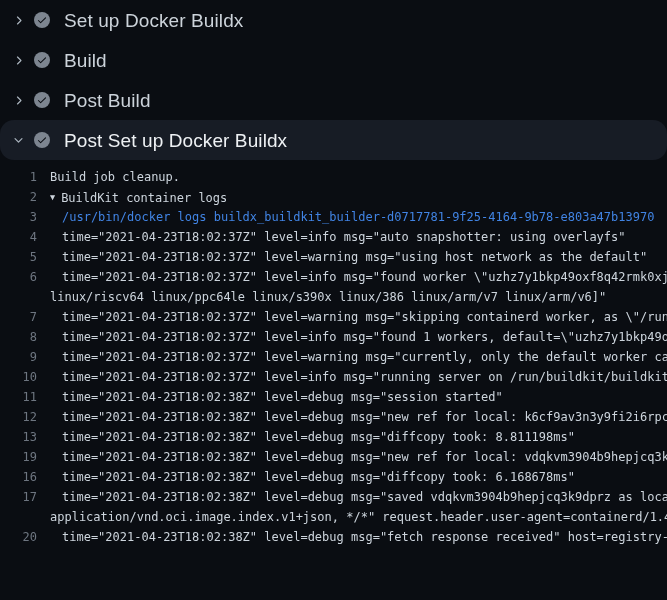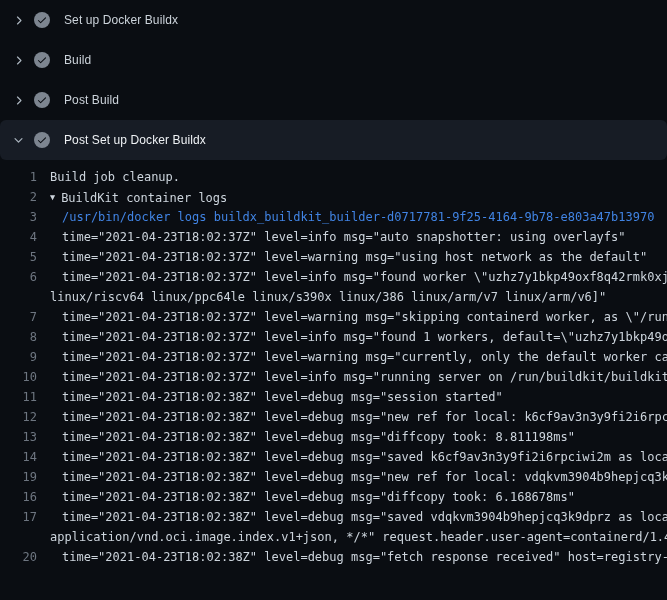--- a/index.html
+++ b/index.html
@@ -23,32 +23,32 @@
     font-family:"Liberation Sans", sans-serif;
   }
   .app{width:667px;height:600px;overflow:hidden;}
   
   .step-header{
     height:40px;display:flex;align-items:center;
     padding:0 12px 0 10px;cursor:pointer;
   }
   .step-header.expanded{
     background:var(--header-expanded-bg);
-    border-radius:6px;
+    border-radius:14px;
   }
   .chev{
     width:16px;height:16px;margin-right:8px;flex:none;
     display:flex;align-items:center;justify-content:center;
     color:var(--chevron);
   }
   .chev svg{width:13px;height:13px;display:block;fill:currentColor;}
   .check{width:16px;height:16px;margin-right:14px;flex:none;}
   .check svg{width:16px;height:16px;display:block;}
   .step-title{
-    font-size:12px;line-height:1;color:var(--step-title);
+    font-size:19px;line-height:1;color:var(--step-title);
     letter-spacing:0.1px;
   }
   .step-header.expanded .step-title{color:var(--step-title-expanded);font-weight:500;}
   
   .log-area{
     background:var(--log-bg);
     height:440px;overflow:hidden;
     padding-top:7px;
     font-family:"DejaVu Sans Mono", monospace;
     font-size:12px;line-height:20px;color:var(--log-text);
@@ -204,24 +204,20 @@
   <div class="log-row log">
     <span class="line-num">12</span>
     <span class="line-text"><span class="txt">time="2021-04-23T18:02:38Z" level=debug msg="new ref for local: k6cf9av3n3y9fi2i6rpc</span></span>
   </div>
 
   <div class="log-row log">
     <span class="line-num">13</span>
     <span class="line-text"><span class="txt">time="2021-04-23T18:02:38Z" level=debug msg="diffcopy took: 8.811198ms"</span></span>
   </div>
 
-  <div class="log-row log">
-    <span class="line-num">14</span>
-    <span class="line-text"><span class="txt">time="2021-04-23T18:02:38Z" level=debug msg="saved k6cf9av3n3y9fi2i6rpciwi2m as loca</span></span>
-  </div>
 
   <div class="log-row log">
     <span class="line-num">19</span>
     <span class="line-text"><span class="txt">time="2021-04-23T18:02:38Z" level=debug msg="new ref for local: vdqkvm3904b9hepjcq3k</span></span>
   </div>
 
   <div class="log-row log">
     <span class="line-num">16</span>
     <span class="line-text"><span class="txt">time="2021-04-23T18:02:38Z" level=debug msg="diffcopy took: 6.168678ms"</span></span>
   </div>

